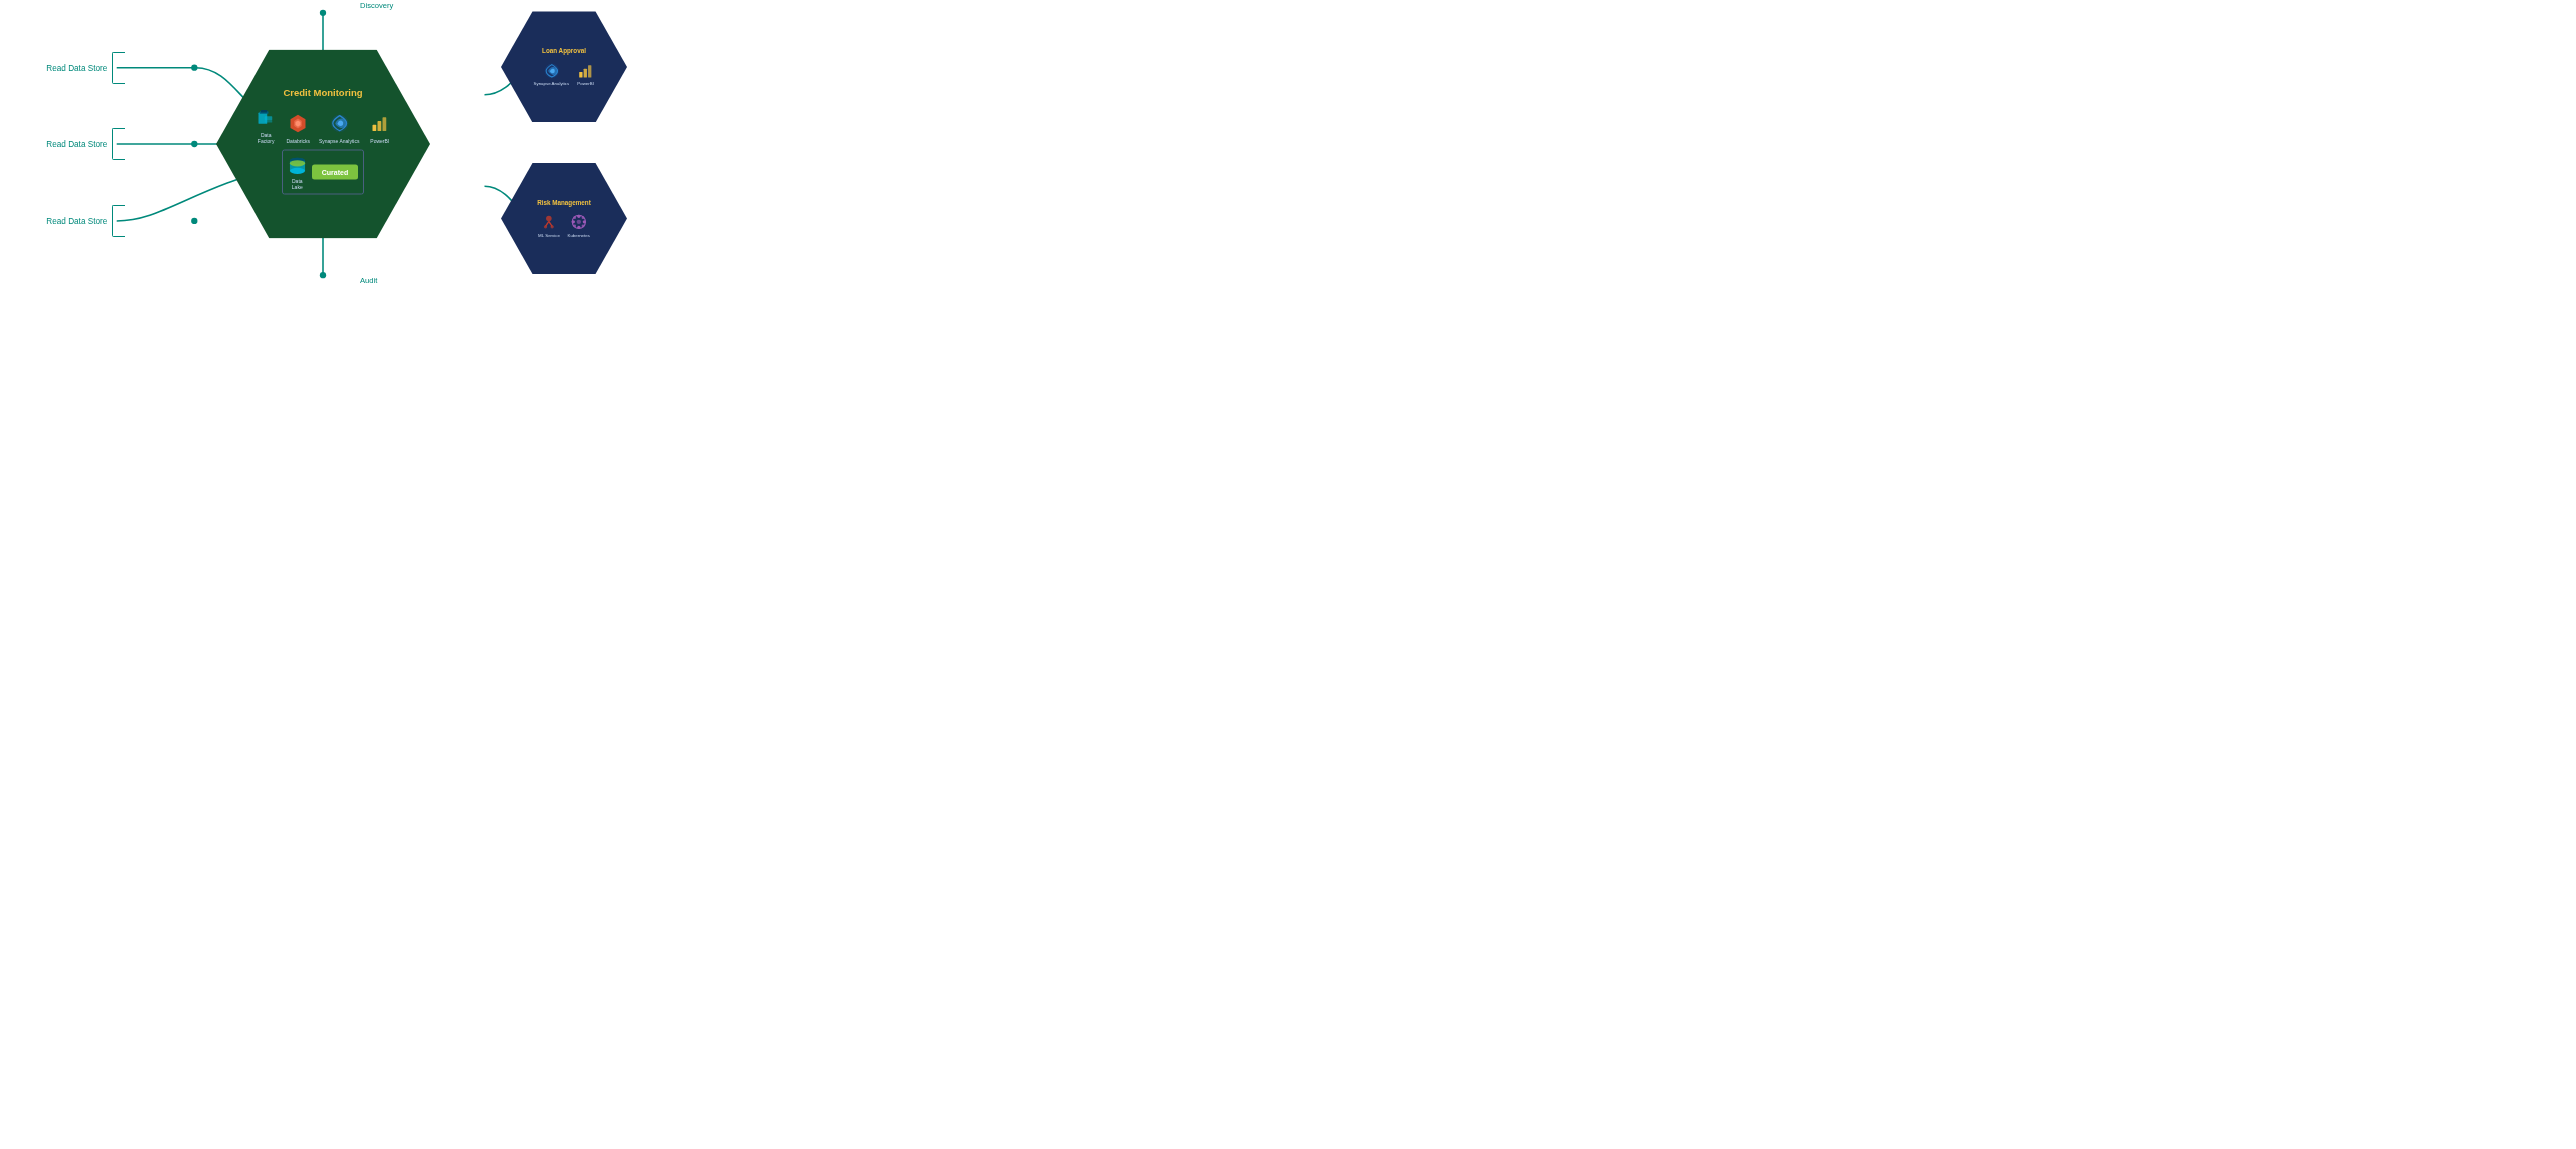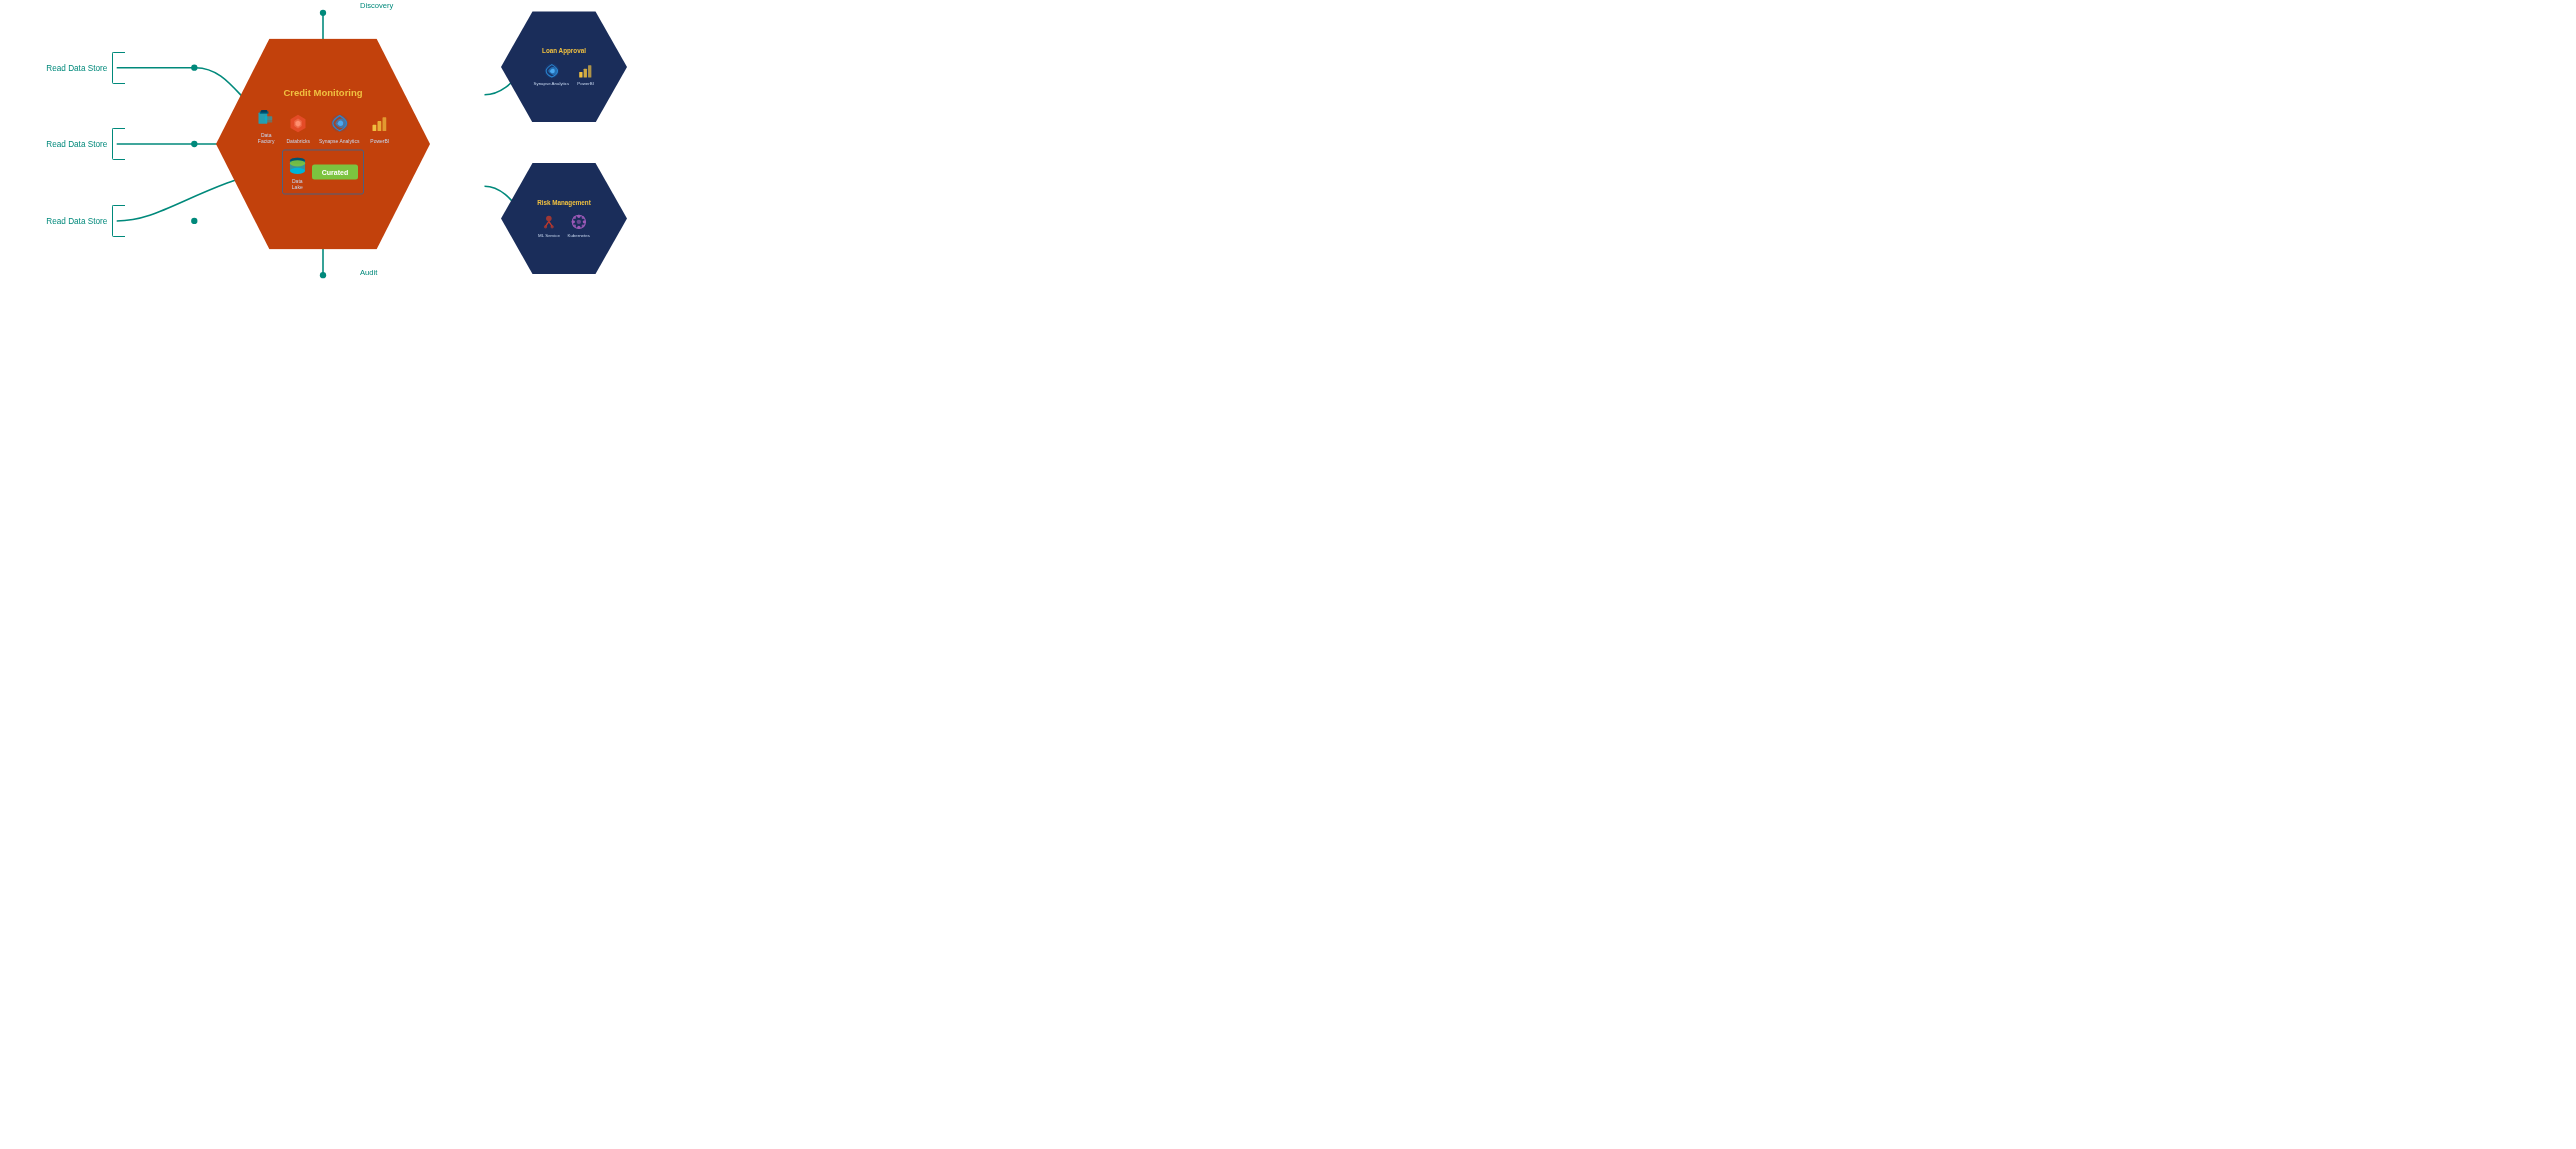--- a/index.html
+++ b/index.html
@@ -26,22 +26,22 @@
     
     .center-hex {
       position: absolute;
       left: 50%;
       top: 50%;
       transform: translate(-50%, -50%);
       z-index: 2;
     }
     .hex-shape {
       width: 214px;
-      height: 211px;
-      background: #c2410c;
+      height: 189px;
+      background: #14532d;
       clip-path: polygon(25% 0%, 75% 0%, 100% 50%, 75% 100%, 25% 100%, 0% 50%);
       display: flex;
       flex-direction: column;
       align-items: center;
       justify-content: center;
       position: relative;
     }
     .hex-title {
       color: #f0c040;
       font-size: 9.5px;
@@ -217,21 +217,21 @@
 
   <div class="left-label" style="top: 205px; left: 6.3px;">
     <span class="bracket-text">Read Data Store</span>
     <div class="bracket-shape"></div>
   </div>
 
   <div class="top-label" style="top: 1.3px; left: 312px;">
     <span class="label-text">Discovery</span>
   </div>
 
-  <div class="bottom-label" style="top: 268px; left: 312px;">
+  <div class="bottom-label" style="top: 276px; left: 312px;">
     <span class="label-text">Audit</span>
   </div>
 
   <div class="center-hex">
     <div class="hex-shape">
       <div class="hex-title">Credit Monitoring</div>
 
       <div class="hex-icons-row">
 
         <div class="hex-icon-item">

